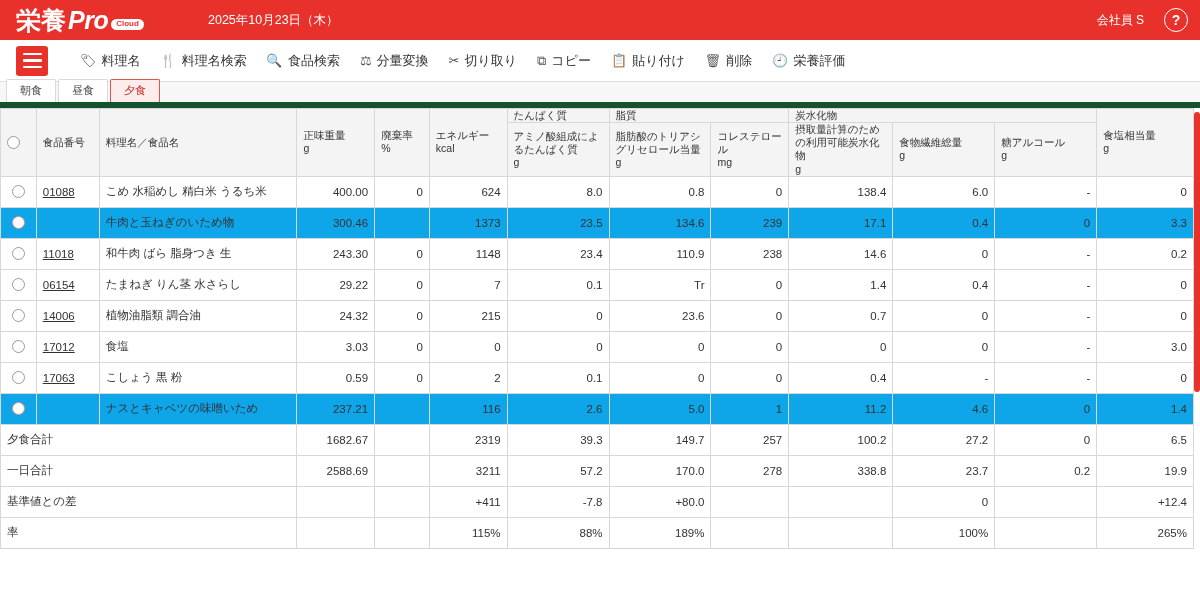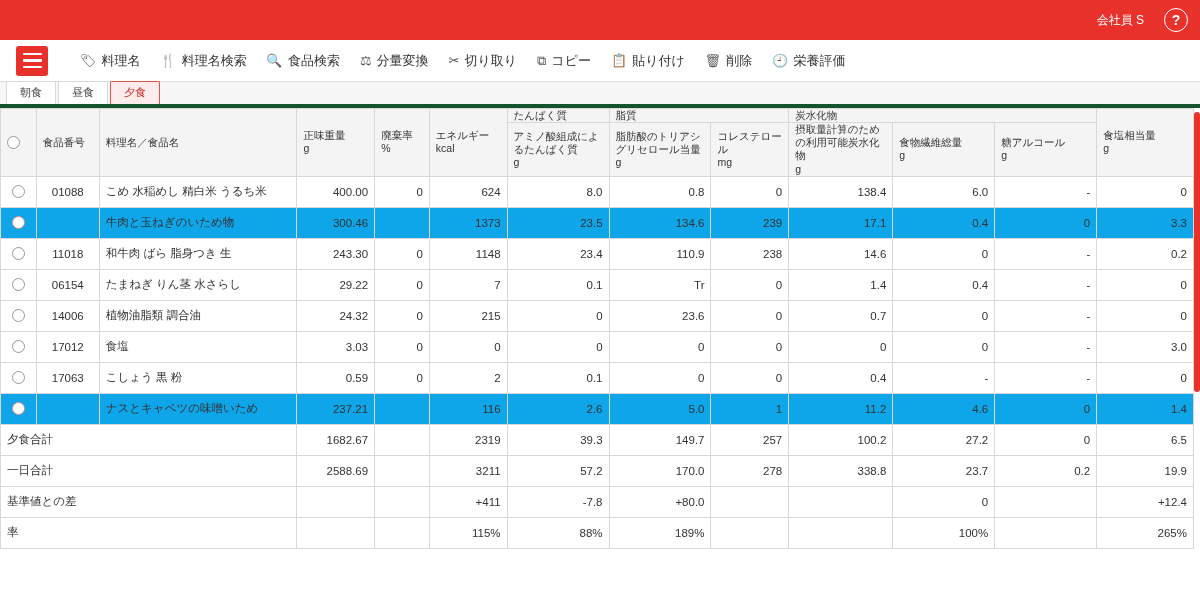--- a/index.html
+++ b/index.html
@@ -136,21 +136,21 @@
   .tool-item .ti {
     font-size: 13px;
     color: #555;
     display: inline-block;
   }
 
   
   .tabs {
     height: 26px;
     background: #f7f7f7;
-    border-bottom: 4px solid #14532d;
+    border-bottom: 6px solid #14532d;
     display: flex;
     align-items: flex-end;
     padding-left: 6px;
   }
   .tab {
     font-size: 11px;
     padding: 4px 13px 5px;
     border: 1px solid #d9d9d9;
     border-bottom: none;
     background: #fff;
@@ -198,21 +198,21 @@
   .c-code  { width: 60px; }
   .c-name  { width: 188px; }
   .c-num   { width: 74px; }
   .c-numS  { width: 52px; }
   .c-numM  { width: 97px; }
   .c-numL  { width: 99px; }
   .c-last  { width: 92px; }
 
   tbody td { height: 31px; }
   .r-name { text-align: left; padding-left: 10px; }
-  .r-code { text-align: center; color:#333; }
+  .r-code { text-align: left; color:#333;text-decoration:underline; }
   .r-num  { text-align: right; padding-right: 8px; }
   .r-chk  { text-align: center; }
 
   .radio {
     display: inline-block;
     width: 13px; height: 13px;
     border: 1.4px solid #9a9a9a;
     border-radius: 50%;
     background: #fff;
     vertical-align: middle;
@@ -238,20 +238,26 @@
     width: 6px;
     height: 280px;
     background: #e8312a;
     border-radius: 3px;
   }
 </style>
 </head>
 <body>
 
 <div class="header">
+  <div class="logo-wrap">
+    <span class="logo-kanji">栄養</span>
+    <span class="logo-pro">Pro</span>
+    <span class="logo-cloud">Cloud</span>
+  </div>
+  <div class="header-date">2025年10月23日（木）</div>
   <div class="header-user">会社員 S</div>
   <div class="help-icon">?</div>
 </div>
 
 <div class="toolbar">
   <div class="hamburger">
     <i></i>
     <i></i>
     <i></i>
   </div>

